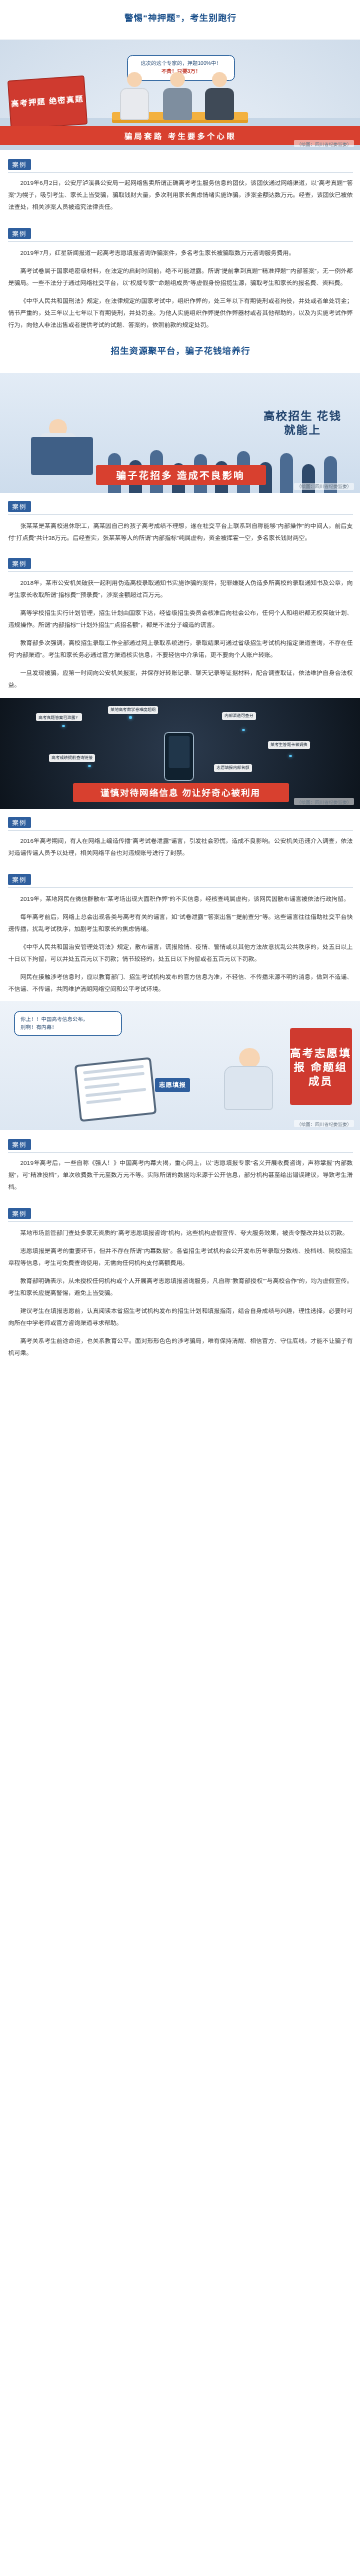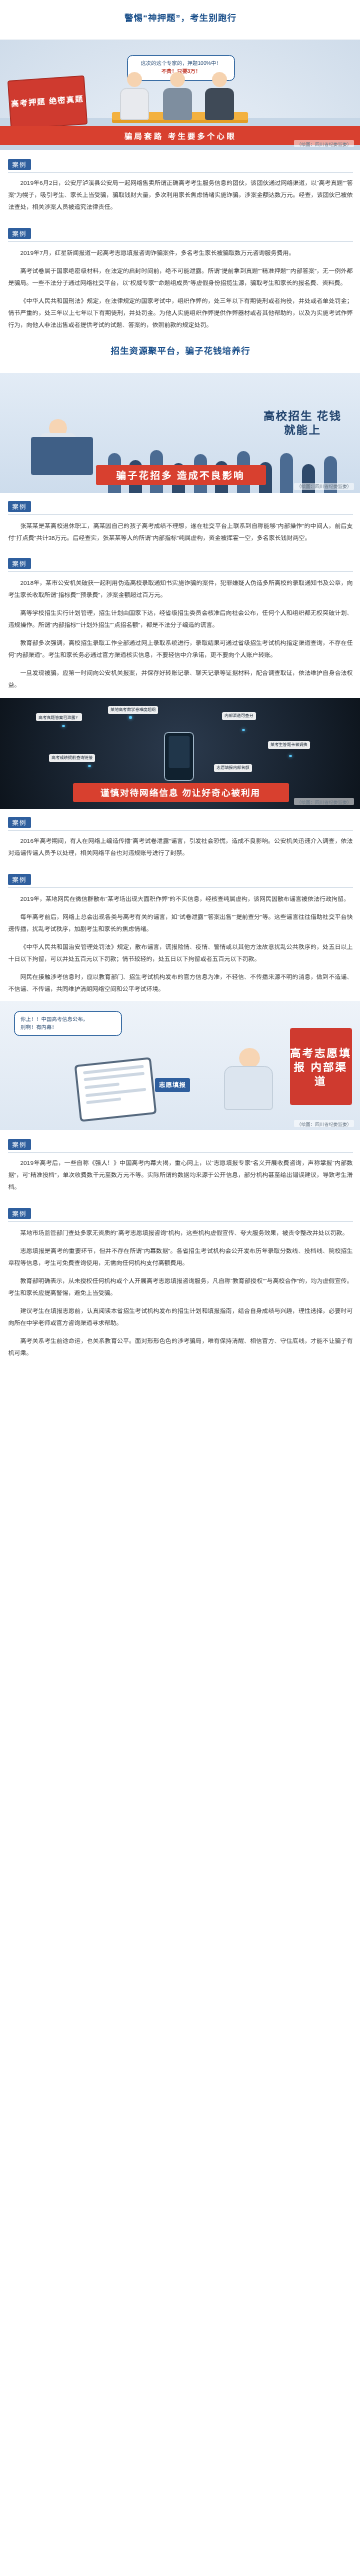--- a/index.html
+++ b/index.html
@@ -339,21 +339,21 @@
     <div class="tablet">
       <div class="line"></div>
       <div class="line"></div>
       <div class="line short"></div>
       <div class="line"></div>
       <div class="line short"></div>
     </div>
     <div class="bluetag">志愿填报</div>
     <div class="stud-head"></div>
     <div class="stud-shirt"></div>
-    <div class="redblk">高考志愿填报 内部渠道</div>
+    <div class="redblk">高考志愿填报 命题组成员</div>
     <div class="cap">（绘图：四川省纪委监委）</div>
   </div>
 
   <span class="case-label">案例</span>
   <div class="case-rule"></div>
   <p class="body">2019年高考后，一些自称《强人！》中国高考内幕大揭，重心网上，以“志愿填报专家”名义开展收费咨询，声称掌握“内部数据”，可“精准投档”，单次收费数千元至数万元不等。实际所谓的数据均来源于公开信息，部分机构甚至给出错误建议，导致考生滑档。</p>
 
   <span class="case-label">案例</span>
   <div class="case-rule"></div>
   <p class="body">某地市场监管部门查处多家无资质的“高考志愿填报咨询”机构，这些机构虚假宣传、夸大服务效果，被责令整改并处以罚款。</p>

